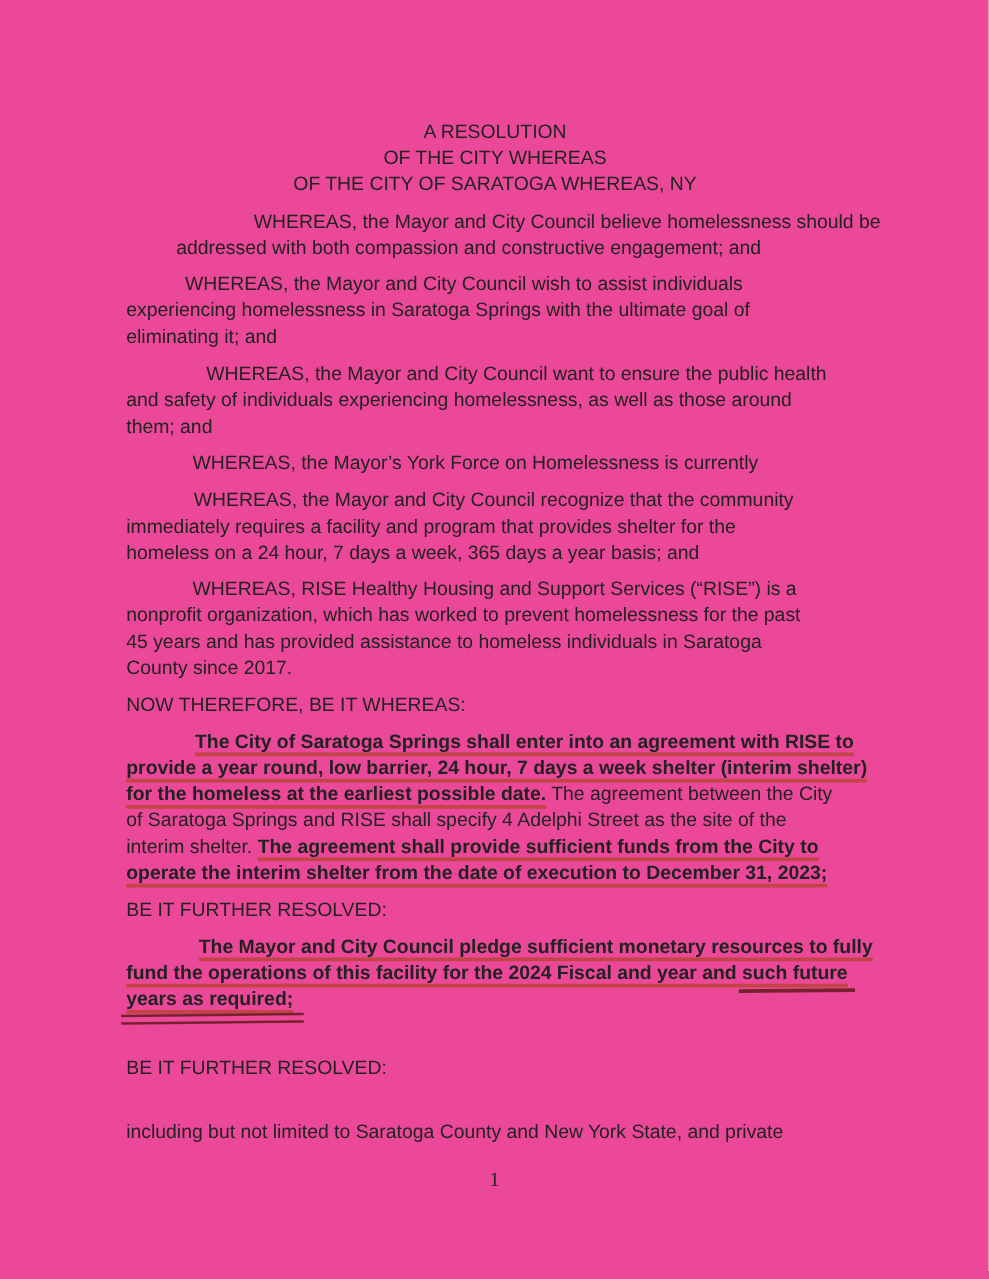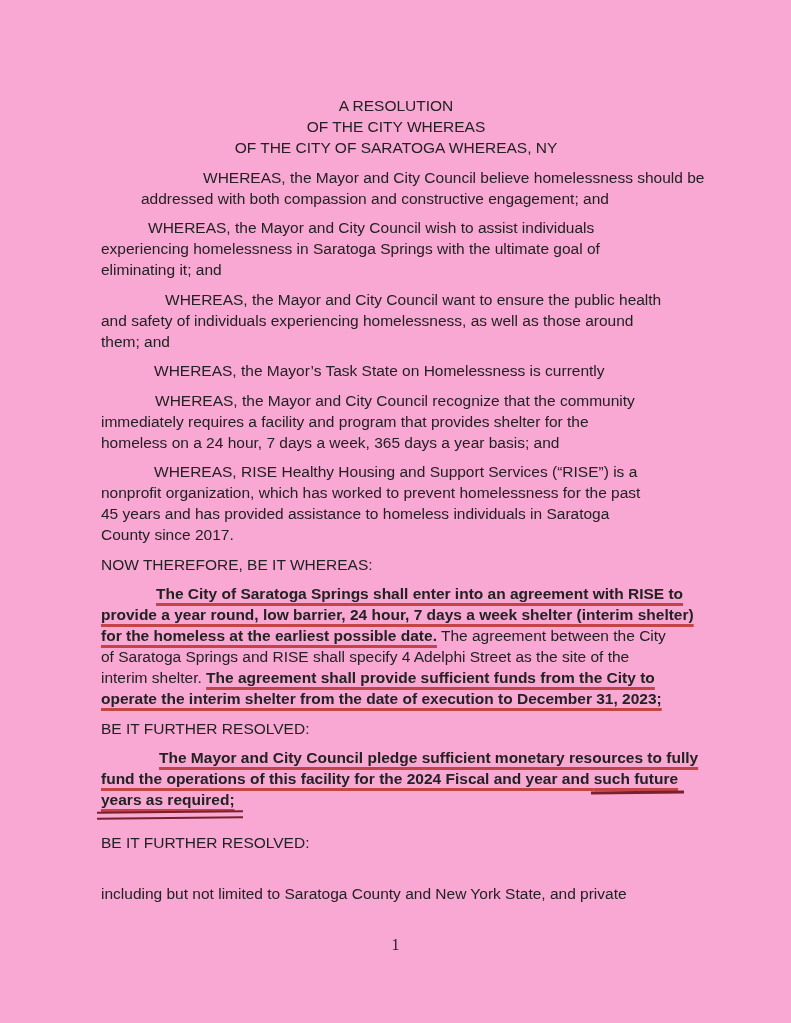--- a/index.html
+++ b/index.html
@@ -12,21 +12,21 @@
     font-size:15.5px;
     line-height:21px;
     color:#222222;
     box-sizing:border-box;
     padding:95px 0 0 101px;
     overflow:hidden;
   }
   .doc-body{width:690px;}
   .block{margin:0 0 8.5px 0;white-space:pre-wrap;}
   .title{text-align:center;width:590px;}
-  [data-name="resolved-2"]{margin-bottom:22px;}
+  [data-name="resolved-2"]{margin-bottom:34px;}
   .redline{
     text-decoration:underline;
     text-decoration-color:var(--annot-red,#c24444);
     text-decoration-thickness:2.5px;
     text-underline-offset:4px;
     text-decoration-skip-ink:none;
     font-weight:bold;
   }
   .dm1{position:relative;}
   .dm1::after{
@@ -41,27 +41,27 @@
     box-sizing:border-box;transform:rotate(-0.6deg);
   }
   .page-number{
     position:absolute;top:934px;left:0;width:791px;text-align:center;
     font-family:"Liberation Serif", serif;font-size:16px;color:#222222;
   }
 </style>
 </head>
 <body>
 
-<div class="page" data-name="document-page" style="--annot-red: #c24444; --annot-dark: #77202e; background: #f9a8d4; color: rgb(34, 34, 34);">
+<div class="page" data-name="document-page" style="--annot-red: #c24444; --annot-dark: #77202e; background: #ec4899; color: rgb(34, 34, 34);">
   <div class="doc-body" data-name="document-body">
       <p class="block title" data-name="document-title"><span class="plain" data-name="text-segment">A RESOLUTION</span><br><span class="plain" data-name="text-segment">OF THE CITY WHEREAS</span><br><span class="plain" data-name="text-segment">OF THE CITY OF SARATOGA WHEREAS, NY</span></p>
       <p class="block para" data-name="whereas-compassion" style="text-indent: 62px; margin-left: 40px;"><span class="plain" data-name="text-segment">WHEREAS, the Mayor and City Council believe homelessness should be</span><br><span class="plain" data-name="text-segment">addressed with both compassion and constructive engagement; and</span></p>
       <p class="block para" data-name="whereas-assist" style="text-indent: 47px;"><span class="plain" data-name="text-segment">WHEREAS, the Mayor and City Council wish to assist individuals</span><br><span class="plain" data-name="text-segment">experiencing homelessness in Saratoga Springs with the ultimate goal of</span><br><span class="plain" data-name="text-segment">eliminating it; and</span></p>
       <p class="block para" data-name="whereas-public-health" style="text-indent: 64px;"><span class="plain" data-name="text-segment">WHEREAS, the Mayor and City Council want to ensure the public health</span><br><span class="plain" data-name="text-segment">and safety of individuals experiencing homelessness, as well as those around</span><br><span class="plain" data-name="text-segment">them; and</span></p>
-      <p class="block para" data-name="whereas-task-force" style="text-indent: 53px;"><span class="plain" data-name="text-segment">WHEREAS, the Mayor’s Task State on Homelessness is currently</span><br></p>
+      <p class="block para" data-name="whereas-task-force" style="text-indent: 53px;"><span class="plain" data-name="text-segment">WHEREAS, the Mayor’s York Force on Homelessness is currently</span><br></p>
       <p class="block para" data-name="whereas-community-need" style="text-indent: 54px;"><span class="plain" data-name="text-segment">WHEREAS, the Mayor and City Council recognize that the community</span><br><span class="plain" data-name="text-segment">immediately requires a facility and program that provides shelter for the</span><br><span class="plain" data-name="text-segment">homeless on a 24 hour, 7 days a week, 365 days a year basis; and</span></p>
       <p class="block para" data-name="whereas-rise" style="text-indent: 53px;"><span class="plain" data-name="text-segment">WHEREAS, RISE Healthy Housing and Support Services (“RISE”) is a</span><br><span class="plain" data-name="text-segment">nonprofit organization, which has worked to prevent homelessness for the past</span><br><span class="plain" data-name="text-segment">45 years and has provided assistance to homeless individuals in Saratoga</span><br><span class="plain" data-name="text-segment">County since 2017.</span></p>
       <p class="block heading" data-name="now-therefore-heading"><span class="plain" data-name="text-segment">NOW THEREFORE, BE IT WHEREAS:</span></p>
       <p class="block para" data-name="resolved-1" style="text-indent: 55px;"><span class="redline" data-name="red-underlined-text">The City of Saratoga Springs shall enter into an agreement with RISE to</span><br><span class="redline" data-name="red-underlined-text">provide a year round, low barrier, 24 hour, 7 days a week shelter (interim shelter)</span><br><span class="redline" data-name="red-underlined-text">for the homeless at the earliest possible date.</span><span class="plain" data-name="text-segment"> The agreement between the City</span><br><span class="plain" data-name="text-segment">of Saratoga Springs and RISE shall specify 4 Adelphi Street as the site of the</span><br><span class="plain" data-name="text-segment">interim shelter. </span><span class="redline" data-name="red-underlined-text">The agreement shall provide sufficient funds from the City to</span><br><span class="redline" data-name="red-underlined-text">operate the interim shelter from the date of execution to December 31, 2023;</span></p>
       <p class="block heading" data-name="be-it-further-resolved-1"><span class="plain" data-name="text-segment">BE IT FURTHER RESOLVED:</span></p>
       <p class="block para" data-name="resolved-2" style="text-indent: 58px;"><span class="redline" data-name="red-underlined-text">The Mayor and City Council pledge sufficient monetary resources to fully</span><br><span class="redline" data-name="red-underlined-text">fund the operations of this facility for the 2024 Fiscal and year and </span><span class="redline dm1" data-name="red-underlined-text">such future</span><br><span class="redline dm2" data-name="red-underlined-text">years as required;</span></p>
       <p class="block heading" data-name="be-it-further-resolved-2"><span class="plain" data-name="text-segment">BE IT FURTHER RESOLVED:</span></p>
       <p class="block para" data-name="resolved-3" style="text-indent: 58px;"><br><span class="plain" data-name="text-segment">including but not limited to Saratoga County and New York State, and private</span></p>
     </div>
   <div class="page-number" data-name="page-number">1</div>

